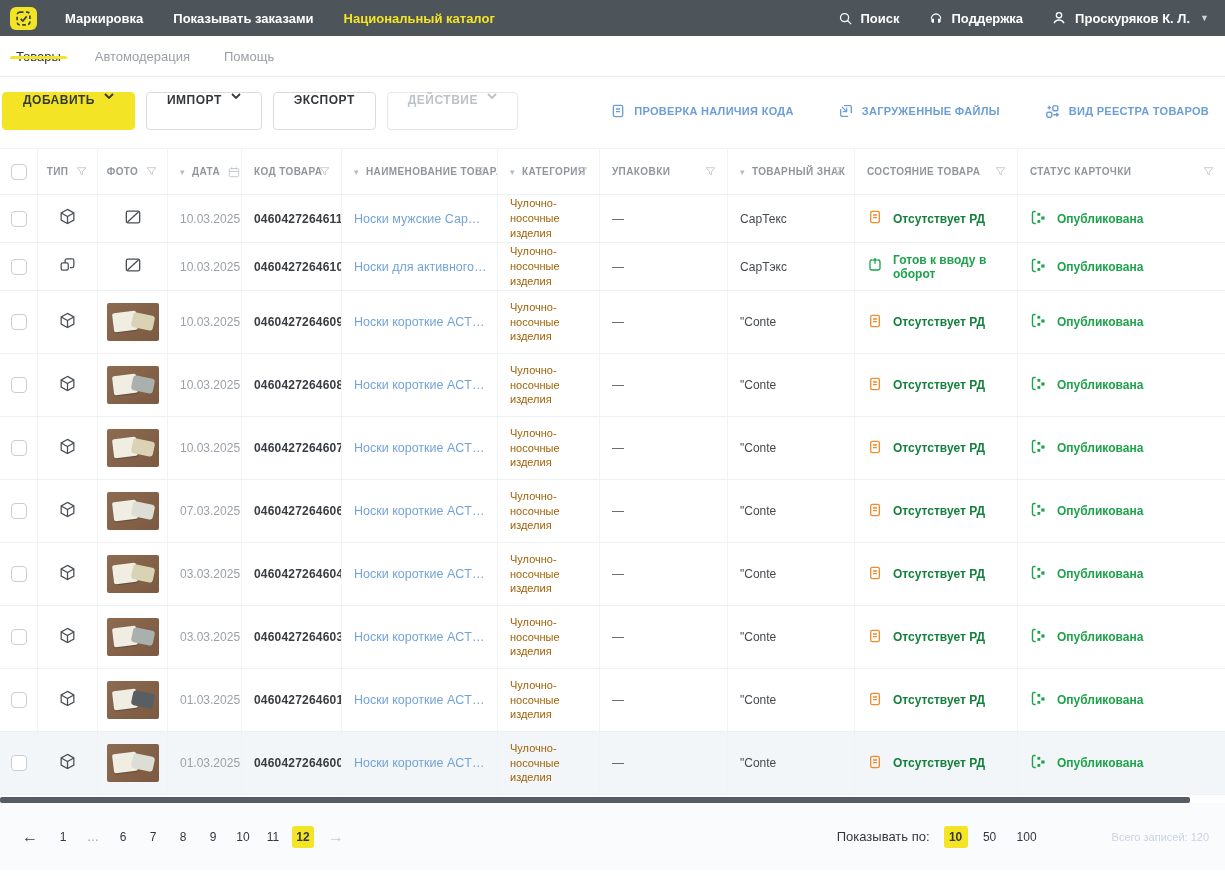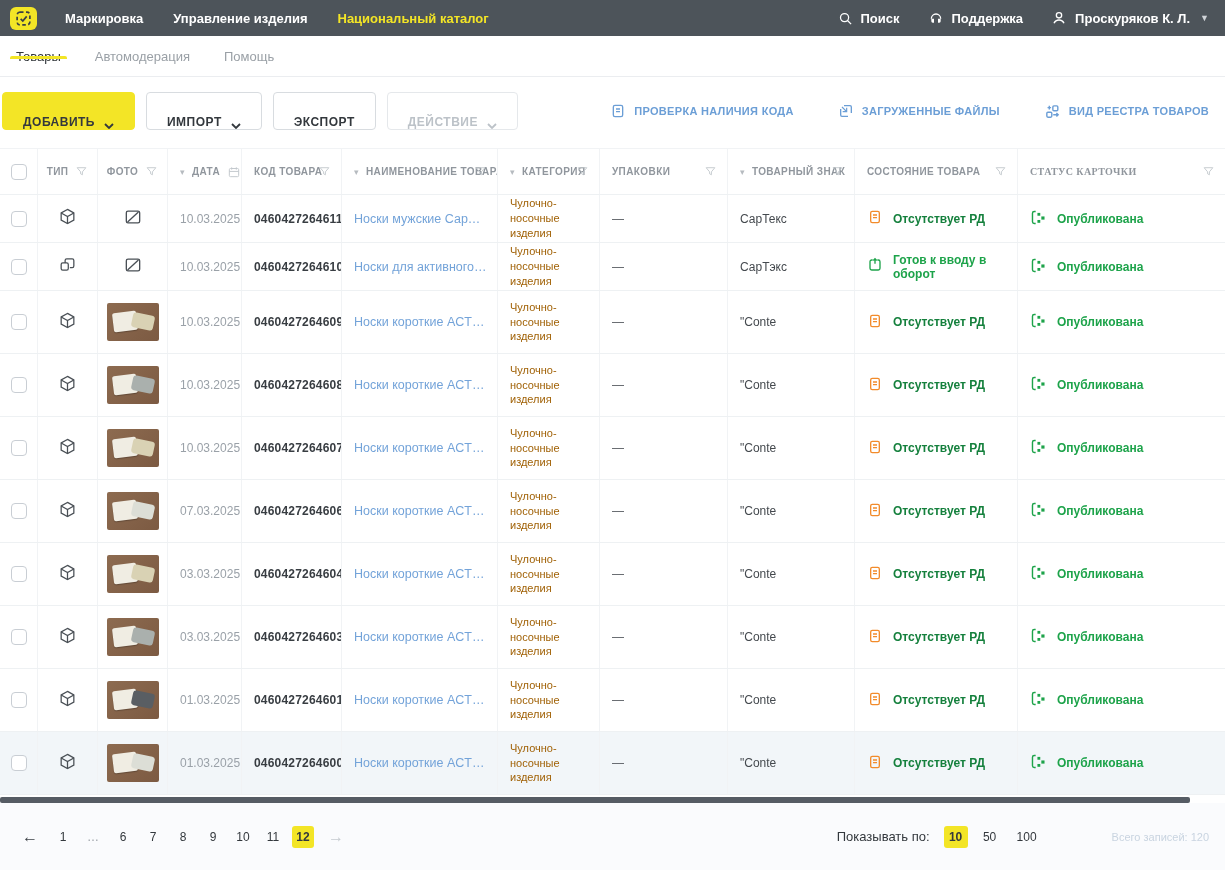--- a/index.html
+++ b/index.html
@@ -19,21 +19,21 @@
 
   
   .tabsbar { height:41px; display:flex; align-items:center; padding:17px 16px; border-bottom:1px solid #ebedf0; gap:34px; }
   .tab { font-size:13px; color:#9aa0a6; cursor:pointer; position:relative; height:100%; display:flex; align-items:center; }
   .tab.active { color:#2f3438; }
   .tab.active::after { content:""; position:absolute; left:-6px; right:-6px; bottom:0; height:3px; background:#f3e526; border-radius:2px 2px 0 0; }
 
   
   .toolbar { margin:15px 16px 0 2px; height:38px; display:flex; align-items:center; }
   .btn { height:38px; border-radius:4px; font-size:12px; font-weight:700; letter-spacing:.5px;
-    display:inline-flex; align-items:flex-end; gap:9px; padding:0 20px; cursor:pointer;
+    display:inline-flex; align-items:flex-start; gap:9px; padding:0 20px; cursor:pointer;
     background:#fff; border:1px solid #d8dce0; color:#33383d; margin-right:11px; font-family:inherit; }
   .btn.primary { background:#f3e526; border-color:#f3e526; }
   .btn.disabled { color:#bcc2c8; border-color:#e5e8eb; cursor:default; }
   .btn svg { display:block; }
   .quick-links { margin-left:auto; display:flex; align-items:center; gap:44px; }
   .qlink { display:flex; align-items:center; gap:8px; color:#6b9ed6; font-size:11px; font-weight:700; letter-spacing:.3px; cursor:pointer; white-space:nowrap; }
   .qlink svg { display:block; }
 
   
   .tablewrap { margin-top:18px; }
@@ -103,21 +103,21 @@
 
 <div class="topbar">
   <div class="logo">
     <svg width="17" height="17" viewBox="0 0 24 24" fill="none" stroke="#3a3f45" stroke-width="2.4">
       <rect x="3" y="3" width="18" height="18" rx="4" stroke-dasharray="5 3.5"></rect>
       <path d="M8 12.5l3 3 5.5-6.5"></path>
     </svg>
   </div>
   <div class="nav" id="top-nav">
       <span class="nav-item">Маркировка</span>
-      <span class="nav-item">Управление изделия</span>
+      <span class="nav-item">Показывать заказами</span>
       <span class="nav-item active">Национальный каталог</span>
     </div>
   <div class="topbar-right">
     <div class="top-link">
       <span>
         <svg width="15" height="15" viewBox="0 0 24 24" fill="none" stroke="#fff" stroke-width="2">
             <circle cx="10.5" cy="10.5" r="6.5"></circle>
             <path d="M15.5 15.5L21 21"></path>
           </svg>
       </span>
@@ -299,21 +299,21 @@
         <span style="display: flex; align-items: center; gap: 7px; min-width: 0px;">
           <span class="hlabel">СОСТОЯНИЕ ТОВАРА</span>
         </span>
         <span class="icon-funnel">
           <svg width="13" height="13" viewBox="0 0 24 24" fill="none" stroke="currentColor" stroke-width="1.7">
             <path d="M4 5h16l-6.3 7.6V18l-3.4-1.8v-3.6L4 5z"></path>
           </svg>
         </span>
       </div>
       <div class="cell c-status spread">
-        <span style="display: flex; align-items: center; gap: 7px; min-width: 0px; font-family: Liberation Serif, serif;">
+        <span style="display: flex; align-items: center; gap: 7px; min-width: 0px;">
           <span class="hlabel">СТАТУС КАРТОЧКИ</span>
         </span>
         <span class="icon-funnel">
           <svg width="13" height="13" viewBox="0 0 24 24" fill="none" stroke="currentColor" stroke-width="1.7">
             <path d="M4 5h16l-6.3 7.6V18l-3.4-1.8v-3.6L4 5z"></path>
           </svg>
         </span>
       </div>
     </div>
   <div id="tbody">

